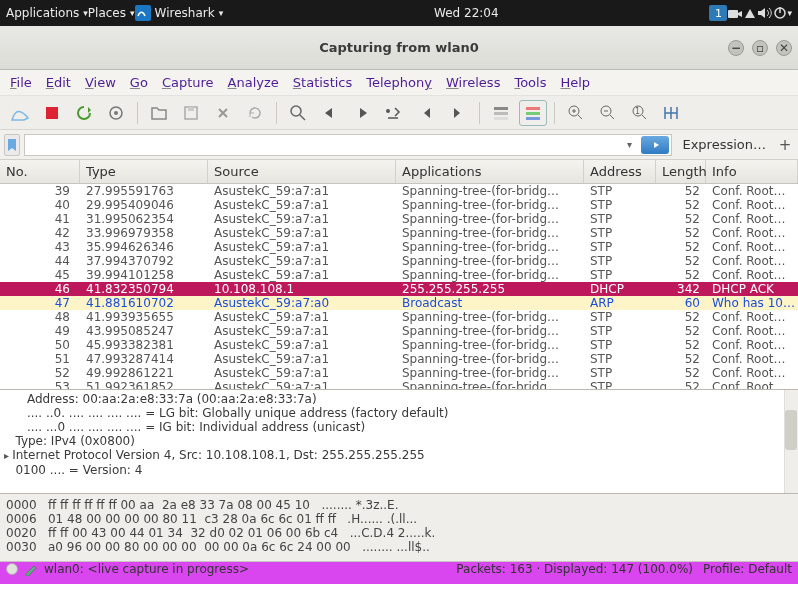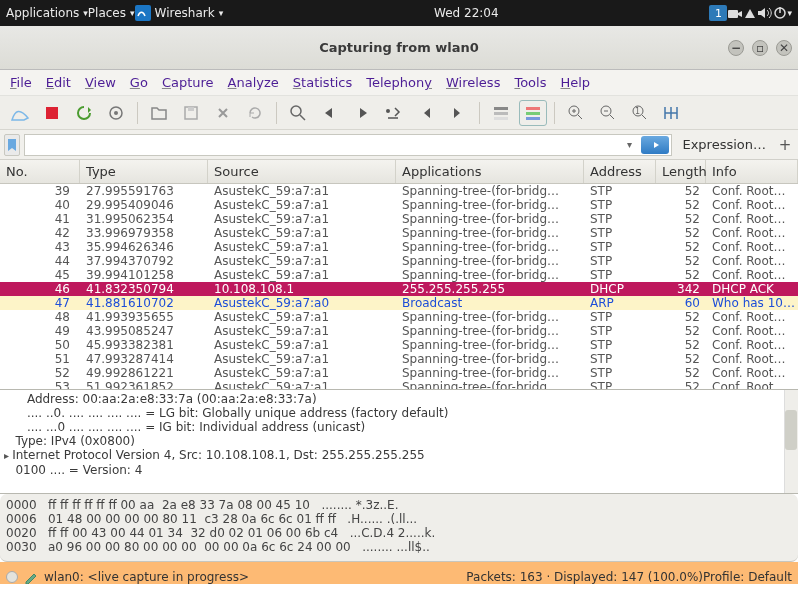--- a/index.html
+++ b/index.html
@@ -66,25 +66,25 @@
 
 
 .details { height:104px; overflow:hidden; border-bottom:1px solid #b8b8b0; font:12px/14px "DejaVu Sans Mono",monospace; color:#3a3a3a; position:relative;}
 .details .inner{padding:2px 4px;}
 .details .row{white-space:pre;}
 .details .exp::before{content:"▸ ";font-size:10px;color:#555;}
 .details .vsb{position:absolute;right:0;top:0;width:14px;height:100%;background:#efeeea;border-left:1px solid #ddd;}
 .details .vsb .thumb{position:absolute;right:1px;top:20px;width:12px;height:40px;background:#cfcfc7;border-radius:3px;}
 
 
-.hex { height:68px; overflow:hidden; font:12px/14px "DejaVu Sans Mono",monospace; color:#444; padding:4px 6px; border-bottom:1px solid #c7c6be; background:#efeeea;border-radius:7px;}
+.hex { height:68px; overflow:hidden; font:12px/14px "DejaVu Sans Mono",monospace; color:#444; padding:4px 6px; border-bottom:1px solid #c7c6be; background:#efeeea;}
 .hex .row{white-space:pre;}
 
 
-.statusbar { height:22px; display:flex; align-items:flex-end; font-size:12px; color:#333; background:#fdba74; padding:0 6px; }
+.statusbar { height:22px; display:flex; align-items:flex-start; font-size:12px; color:#333; background:#d946ef; padding:0 6px; gap:10px;}
 .statusbar .left{display:flex;align-items:center;gap:6px;flex:1;}
 .statusbar .dot{width:12px;height:12px;border:1px solid #aaa;border-radius:50%;background:#e3e3dd;}
 .statusbar .edit{width:14px;height:14px;}
 .statusbar .mid{}
 .statusbar .right{}
 </style>
 </head>
 <body>
 
 <div class="osbar">

